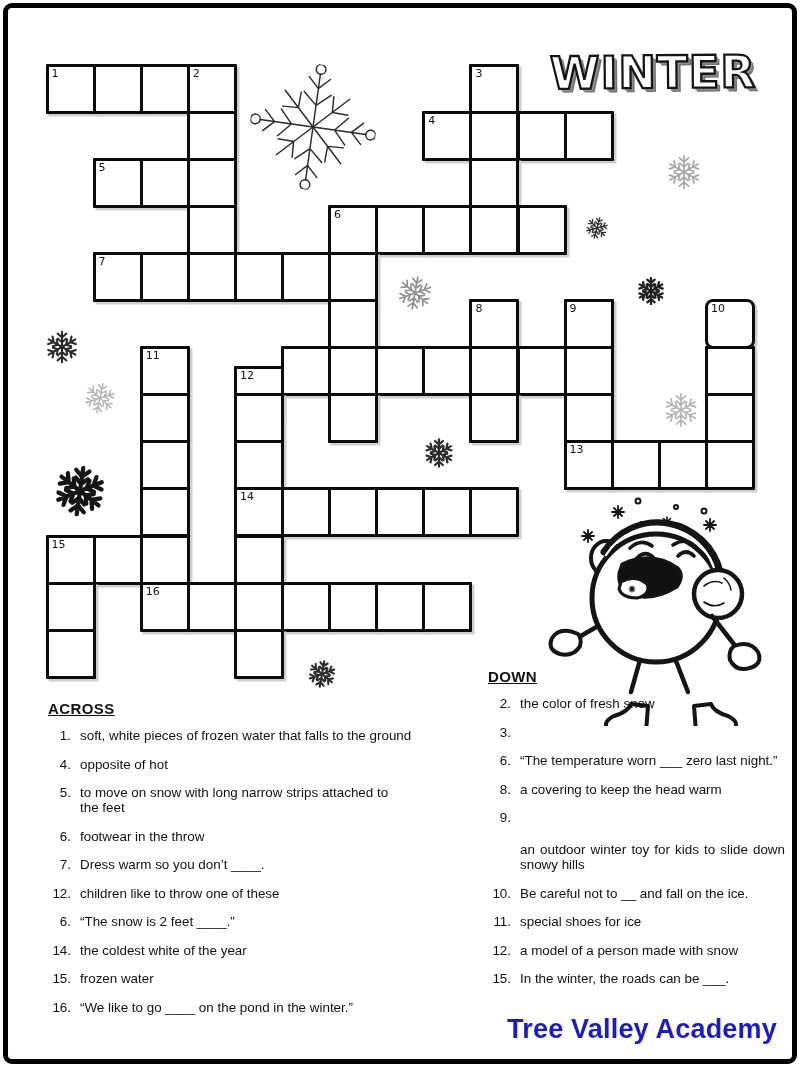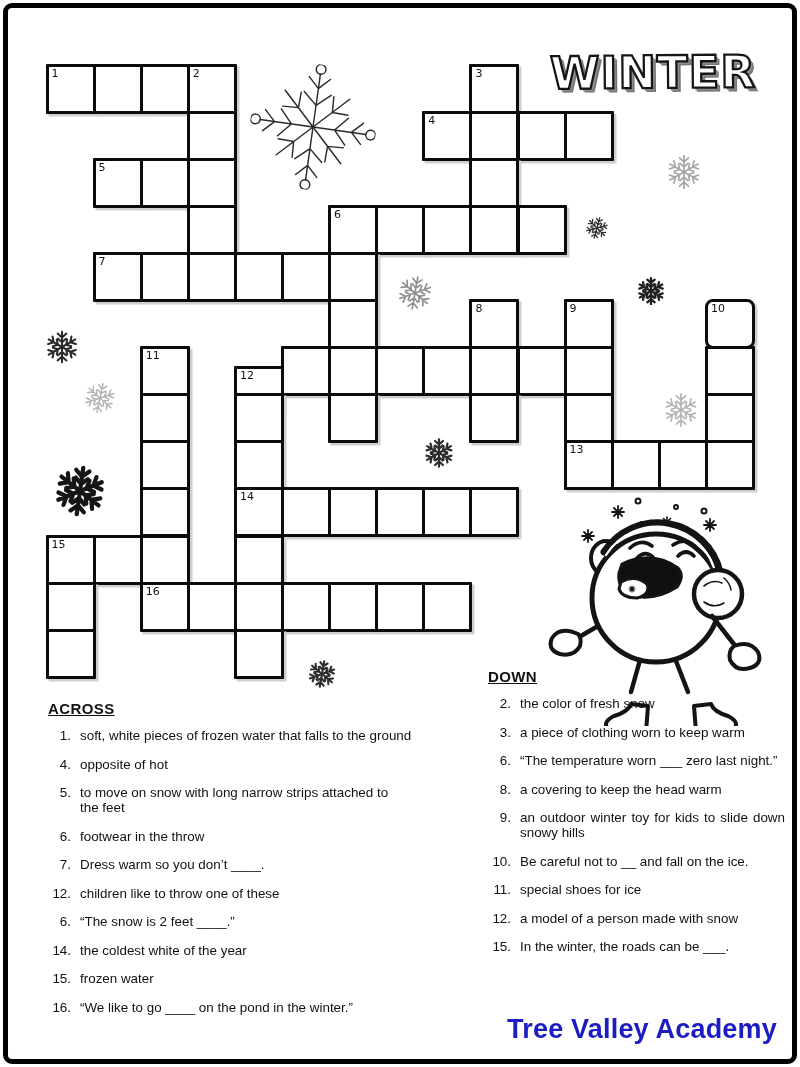--- a/index.html
+++ b/index.html
@@ -30,21 +30,21 @@
   }
   
   .cluecol{position:absolute;z-index:2;}
   .col-across{left:46px;top:700px;width:414px;}
   .col-down{left:486px;top:668px;width:299px;}
   .clue-heading{font-size:15px;font-weight:bold;text-decoration:underline;
     letter-spacing:0.4px;margin:0 0 11px 2px;}
   .clue{display:flex;margin-bottom:13.5px;font-size:13.4px;line-height:15px;}
   .cnum{flex:0 0 25px;text-align:right;margin-right:9px;}
   .ctext{flex:1;white-space:pre-line;}
-  .clue.justify .ctext{text-align:justify;}
+  .clue.justify .ctext{text-align:justify;margin-top:32px;}
   
   .flake{position:absolute;z-index:1;pointer-events:none;}
   .flake svg{display:block;}
   .character{position:absolute;left:538px;top:494px;z-index:1;pointer-events:none;}
   .footer{
     position:absolute;right:23px;top:1014px;z-index:3;
     font-size:27px;font-weight:bold;letter-spacing:0.2px;color:#1c1cc4;
   }
   .defs{position:absolute;width:0;height:0;overflow:hidden;}
 </style>
@@ -374,21 +374,20 @@
 
 <div class="cluecol col-down">
   <div class="clue-heading">DOWN</div>
   <div>
       <div class="clue">
         <span class="cnum">2.</span>
         <span class="ctext">the color of fresh snow</span>
       </div>
       <div class="clue">
         <span class="cnum">3.</span>
-        <span class="ctext">a piece of clothing worn to keep warm</span>
       </div>
       <div class="clue">
         <span class="cnum">6.</span>
         <span class="ctext">“The temperature worn ___ zero last night.”</span>
       </div>
       <div class="clue">
         <span class="cnum">8.</span>
         <span class="ctext">a covering to keep the head warm</span>
       </div>
       <div class="clue justify">

